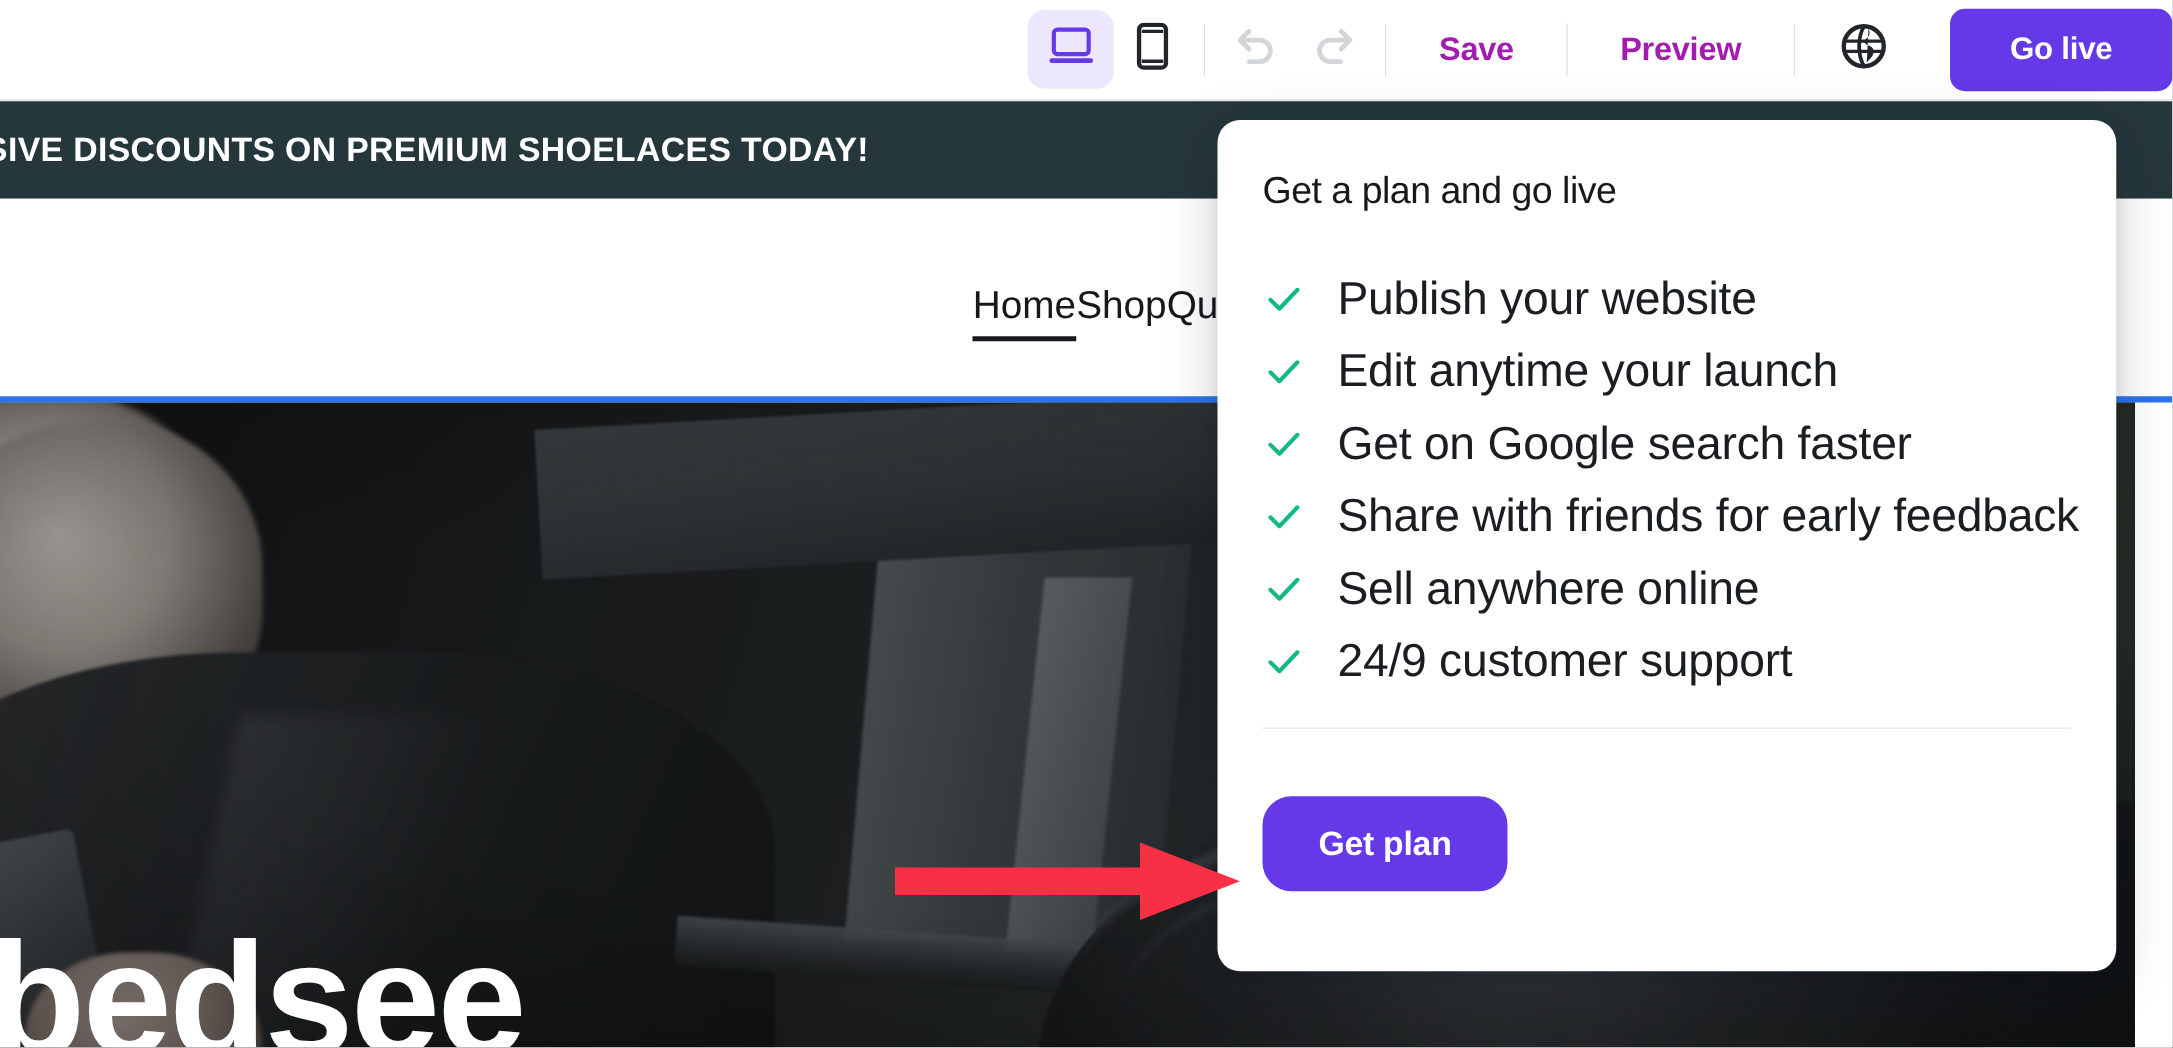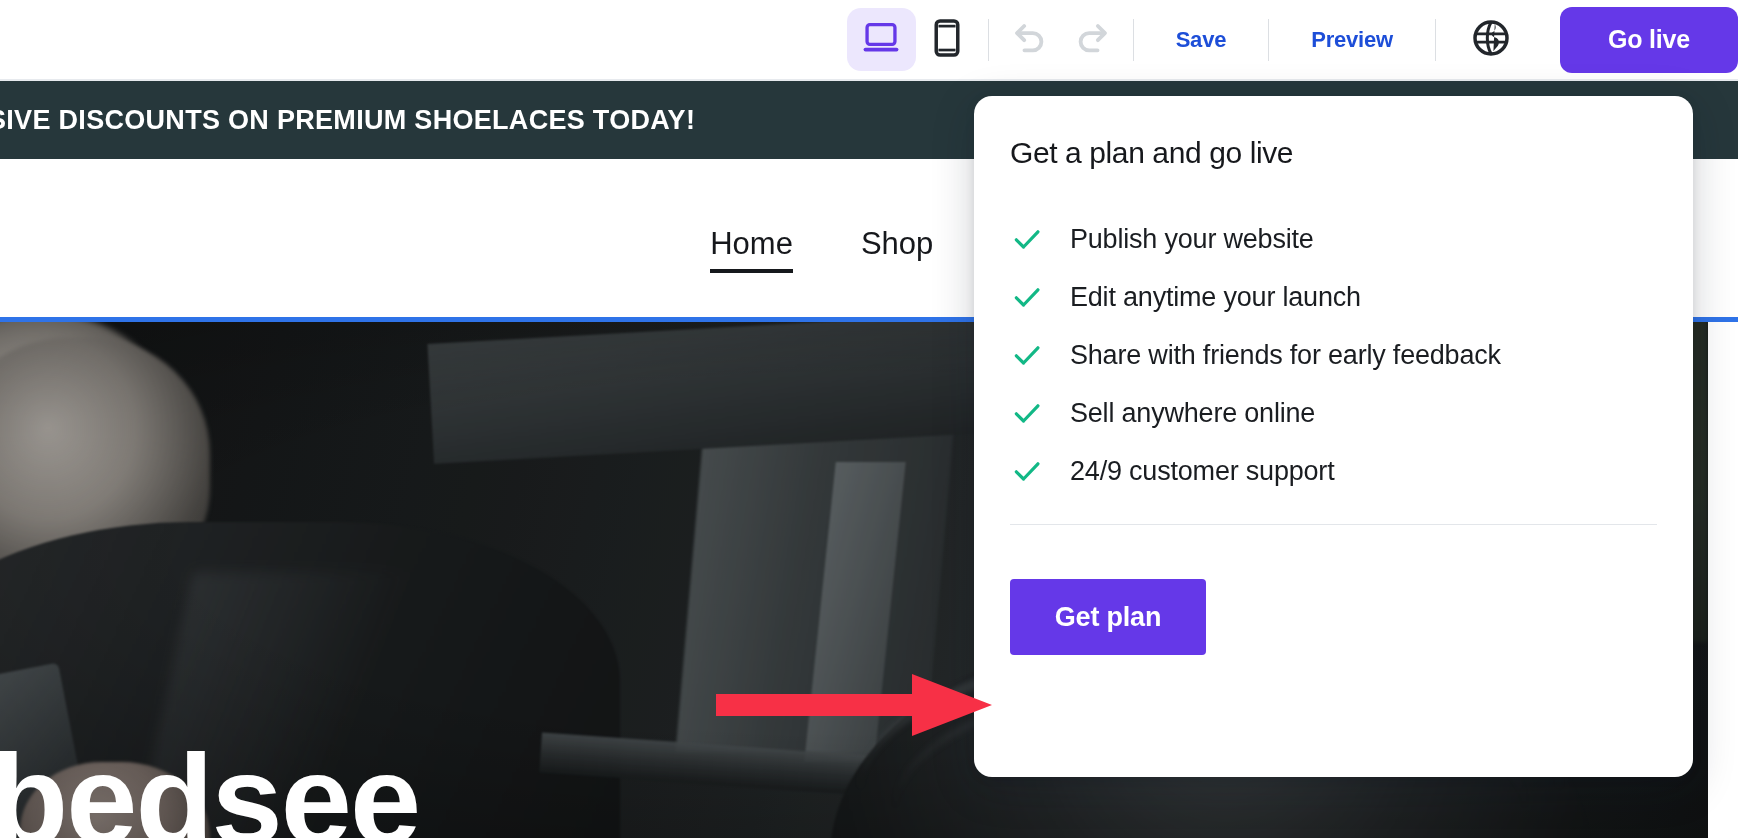--- a/index.html
+++ b/index.html
@@ -31,21 +31,21 @@
   .view-toggle.active { background: #ece7fd; }
 
   .sep { width: 1px; height: 42px; background: #dcdfe3; margin: 0 10px; }
 
   .icon-btn {
     width: 62px; height: 62px;
     display: flex; align-items: center; justify-content: center;
     cursor: pointer; background: transparent; border: none;
   }
   .txt-btn {
-    font-size: 22px; font-weight: 700; color: #1d4ed8;
+    font-size: 26px; font-weight: 700; color: #a21caf;
     padding: 0 32px; cursor: pointer; letter-spacing: -0.2px;
     white-space: nowrap; background: transparent; border: none;
     font-family: "Liberation Sans", sans-serif;
   }
   .globe-btn { padding: 0 26px; display:flex; align-items:center; cursor:pointer; }
   .go-live {
     margin-left: 24px; margin-right: 0;
     height: 66px; min-width: 178px;
     background: #6538e8;
     border-radius: 12px; border: none;
@@ -81,21 +81,21 @@
     margin-left: -12px;
     font-family: "Liberation Sans", sans-serif;
   }
 
   .site-nav {
     position: absolute; top: 80px; left: 0;
     width: 1738px; height: 158px;
     background: #ffffff;
     display: flex; align-items: center; justify-content: center;
   }
-  .nav-links { display: flex; align-items: center; gap: 68px; margin-top: 22px; margin-left: 70px;}
+  .nav-links { display: flex; align-items: center; margin-top: 22px; margin-left: 70px;}
   .nav-link {
     font-size: 31px; color: #16181c; font-weight: 400;
     position: relative; padding-bottom: 11px; cursor: pointer;
     white-space: nowrap;
     font-family: "Liberation Sans", sans-serif;
   }
   .nav-link.active::after {
     content: ""; position: absolute; left: 0; right: 0; bottom: 0;
     height: 4px; background: #16181c;
   }
@@ -256,32 +256,32 @@
   }
   .feature-list { display: flex; flex-direction: column; gap: 0; }
   .feature-row {
     display: flex; align-items: center; gap: 26px; height: 58px;
   }
   .check {
     width: 34px; height: 34px; flex: none;
     display: flex; align-items: center; justify-content: center;
   }
   .feature-label {
-    font-size: 27px; color: #1a1d21; font-weight: 400;
+    font-size: 37px; color: #1a1d21; font-weight: 400;
     letter-spacing: -0.2px; white-space: nowrap;
     font-family: "Liberation Sans", sans-serif;
   }
   .popup-divider {
     height: 1px; background: #e3e6ea;
     margin: 24px 0 0 0;
   }
   .popup-footer { margin-top: 54px; }
   .get-plan {
     height: 76px; min-width: 196px;
-    background: #6538e8; border: none; border-radius: 4px;
+    background: #6538e8; border: none; border-radius: 23px;
     color: #ffffff; font-size: 27px; font-weight: 700;
     letter-spacing: -0.2px; cursor: pointer; padding: 0 32px;
     display: inline-flex; align-items: center; justify-content: center;
     font-family: "Liberation Sans", sans-serif;
   }
 </style>
 </head>
 <body>
 
 <div class="screen">
@@ -423,20 +423,28 @@
 
       <div class="feature-row">
         <span class="check">
           <svg width="32" height="32" viewBox="0 0 24 24" fill="none">
             <path d="M4 12.6l5.4 5.4L20.2 6.6" stroke="#12b886" stroke-width="2.4" stroke-linecap="round" stroke-linejoin="round"></path>
           </svg>
         </span>
         <span class="feature-label">Edit anytime your launch</span>
       </div>
 
+      <div class="feature-row">
+        <span class="check">
+          <svg width="32" height="32" viewBox="0 0 24 24" fill="none">
+            <path d="M4 12.6l5.4 5.4L20.2 6.6" stroke="#12b886" stroke-width="2.4" stroke-linecap="round" stroke-linejoin="round"></path>
+          </svg>
+        </span>
+        <span class="feature-label">Get on Google search faster</span>
+      </div>
 
       <div class="feature-row">
         <span class="check">
           <svg width="32" height="32" viewBox="0 0 24 24" fill="none">
             <path d="M4 12.6l5.4 5.4L20.2 6.6" stroke="#12b886" stroke-width="2.4" stroke-linecap="round" stroke-linejoin="round"></path>
           </svg>
         </span>
         <span class="feature-label">Share with friends for early feedback</span>
       </div>
 

